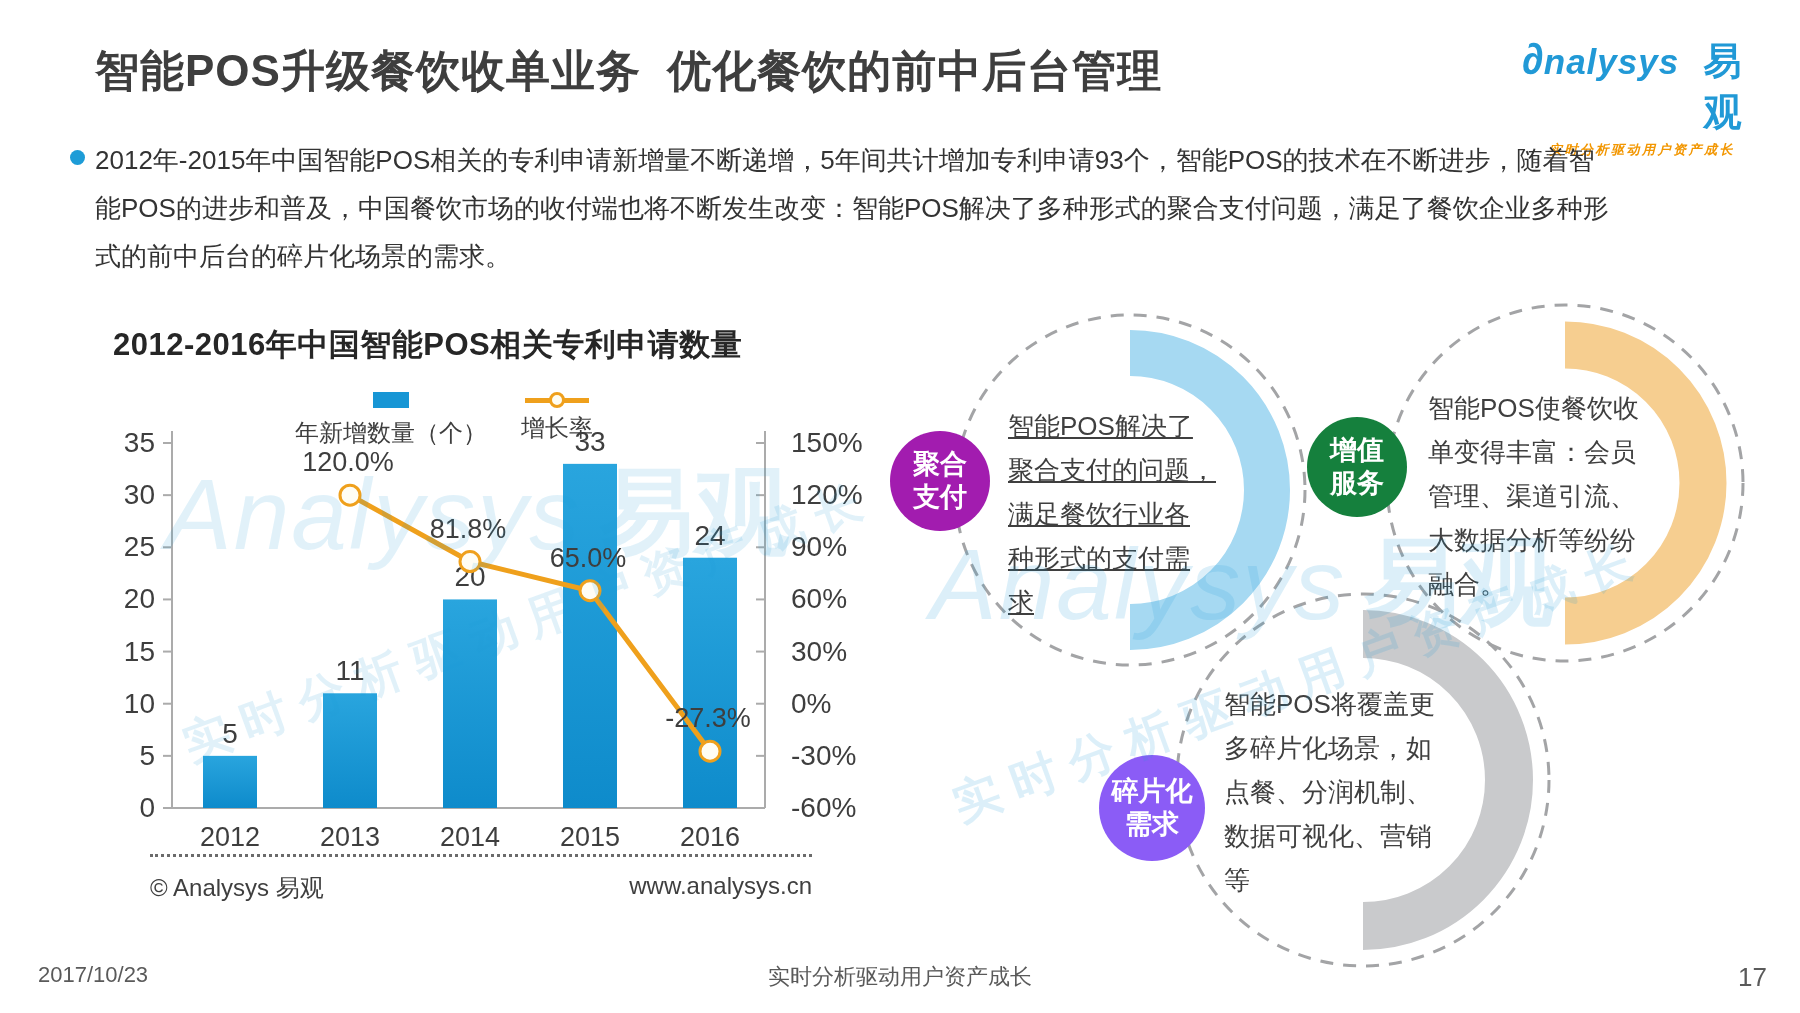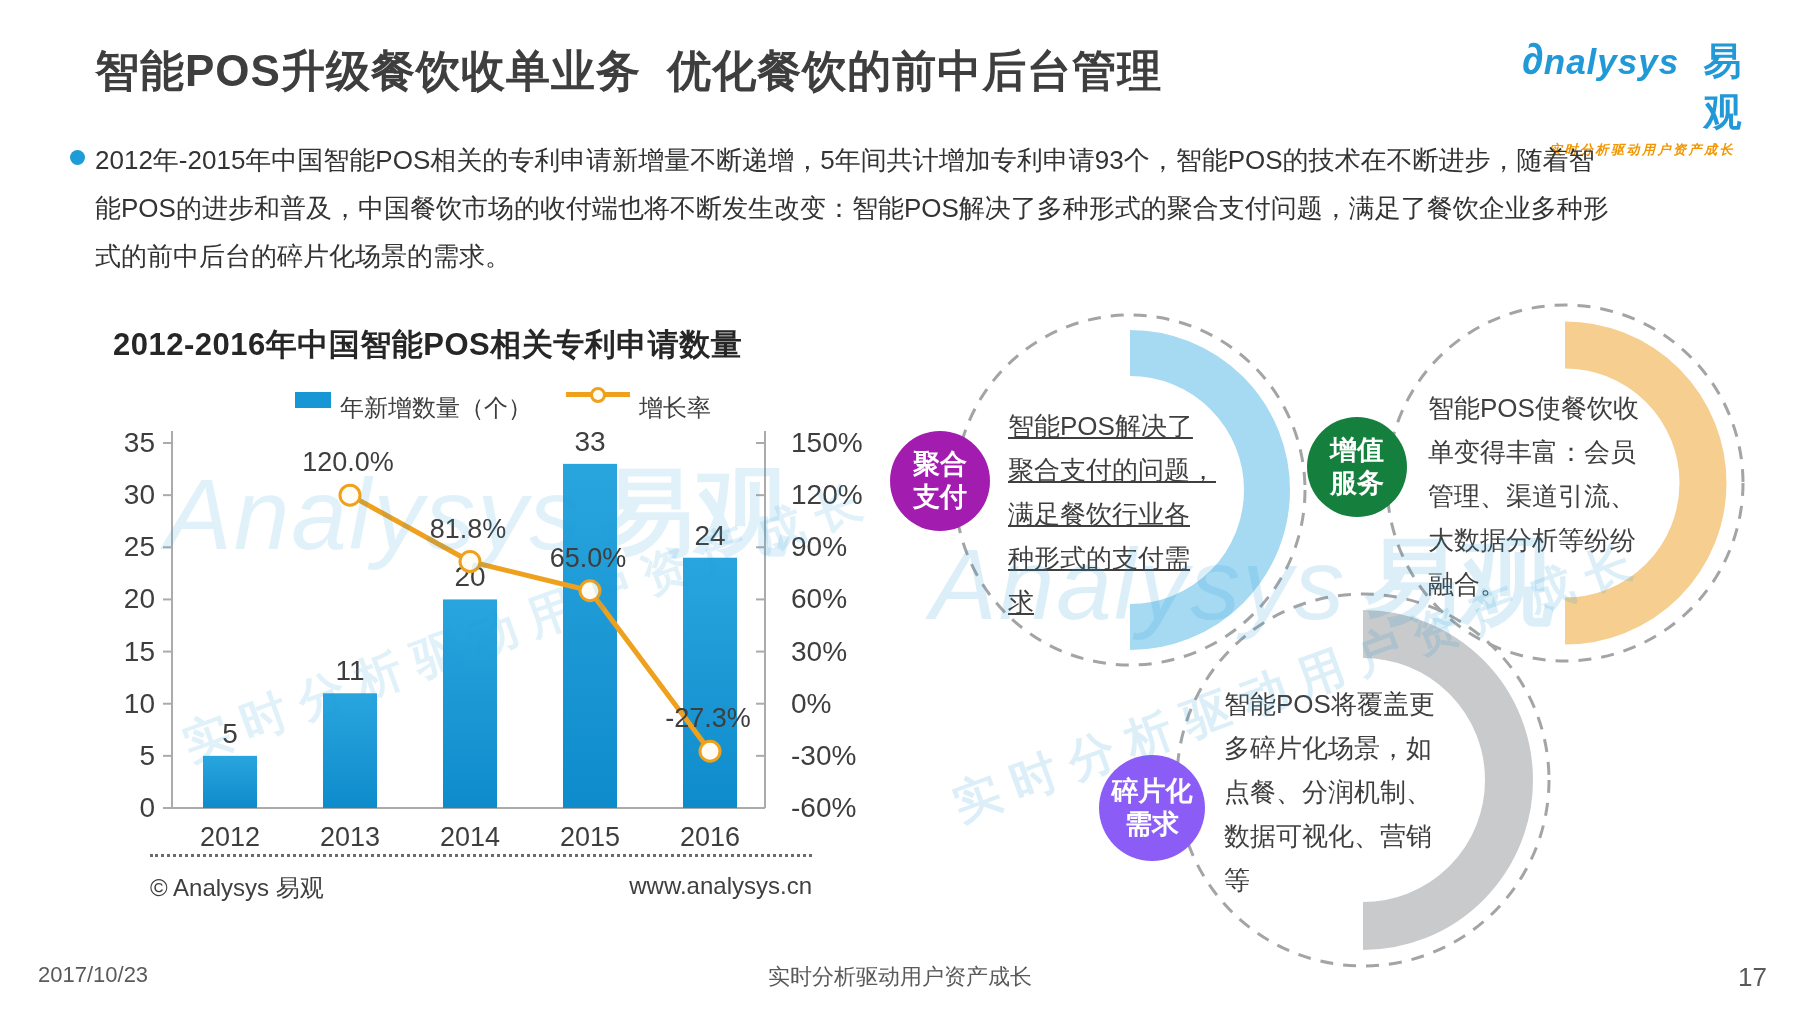--- a/index.html
+++ b/index.html
@@ -16,21 +16,21 @@
   .logo-cn { font-size:38px; font-weight:bold; margin-left:10px; letter-spacing:6px; }
   .logo-tagline { margin-top:3px; font-size:13px; font-weight:bold; font-style:italic; color:#f29600; letter-spacing:2.5px; white-space:nowrap; }
 
   
   .bullet-dot { position:absolute; left:70px; top:150px; width:15px; height:15px; border-radius:50%; background:#1e9cd7; }
   .intro-text { position:absolute; left:95px; top:136px; width:1650px; font-size:26px; line-height:48px; color:#333333; white-space:pre-line; }
 
   
   .chart-title { position:absolute; left:113px; top:324px; font-size:31px; font-weight:bold; color:#262626; letter-spacing:0.5px; }
   .legend { position:absolute; left:295px; top:392px; display:flex; align-items:center; gap:34px; font-size:24px; color:#3e3e3e; }
-  .legend-item { display:flex; align-items:flex-start; gap:9px; }
+  .legend-item { display:flex; align-items:center; gap:9px;flex-direction:column; }
   .legend-swatch { width:36px; height:16px; display:inline-block; }
   .legend-line { position:relative; width:64px; height:5px; display:inline-block; }
   .legend-dot { position:absolute; left:50%; top:50%; transform:translate(-50%,-50%); width:16px; height:16px; border-radius:50%; background:#fffdf2; border:3px solid #efa01c; }
   #chart-svg { position:absolute; left:90px; top:320px; pointer-events:none; }
   svg text { font-family:"Liberation Sans","DejaVu Sans",sans-serif; fill:#3e3e3e; }
   .chart-dotline { position:absolute; left:150px; top:854px; width:662px; border-top:3px dotted #6b6b6b; }
   .chart-source { position:absolute; left:150px; top:872px; width:662px; display:flex; justify-content:space-between; font-size:24px; color:#3f3f3f; }
   .chart-source a { color:#3f3f3f; text-decoration:none; }
 
   

